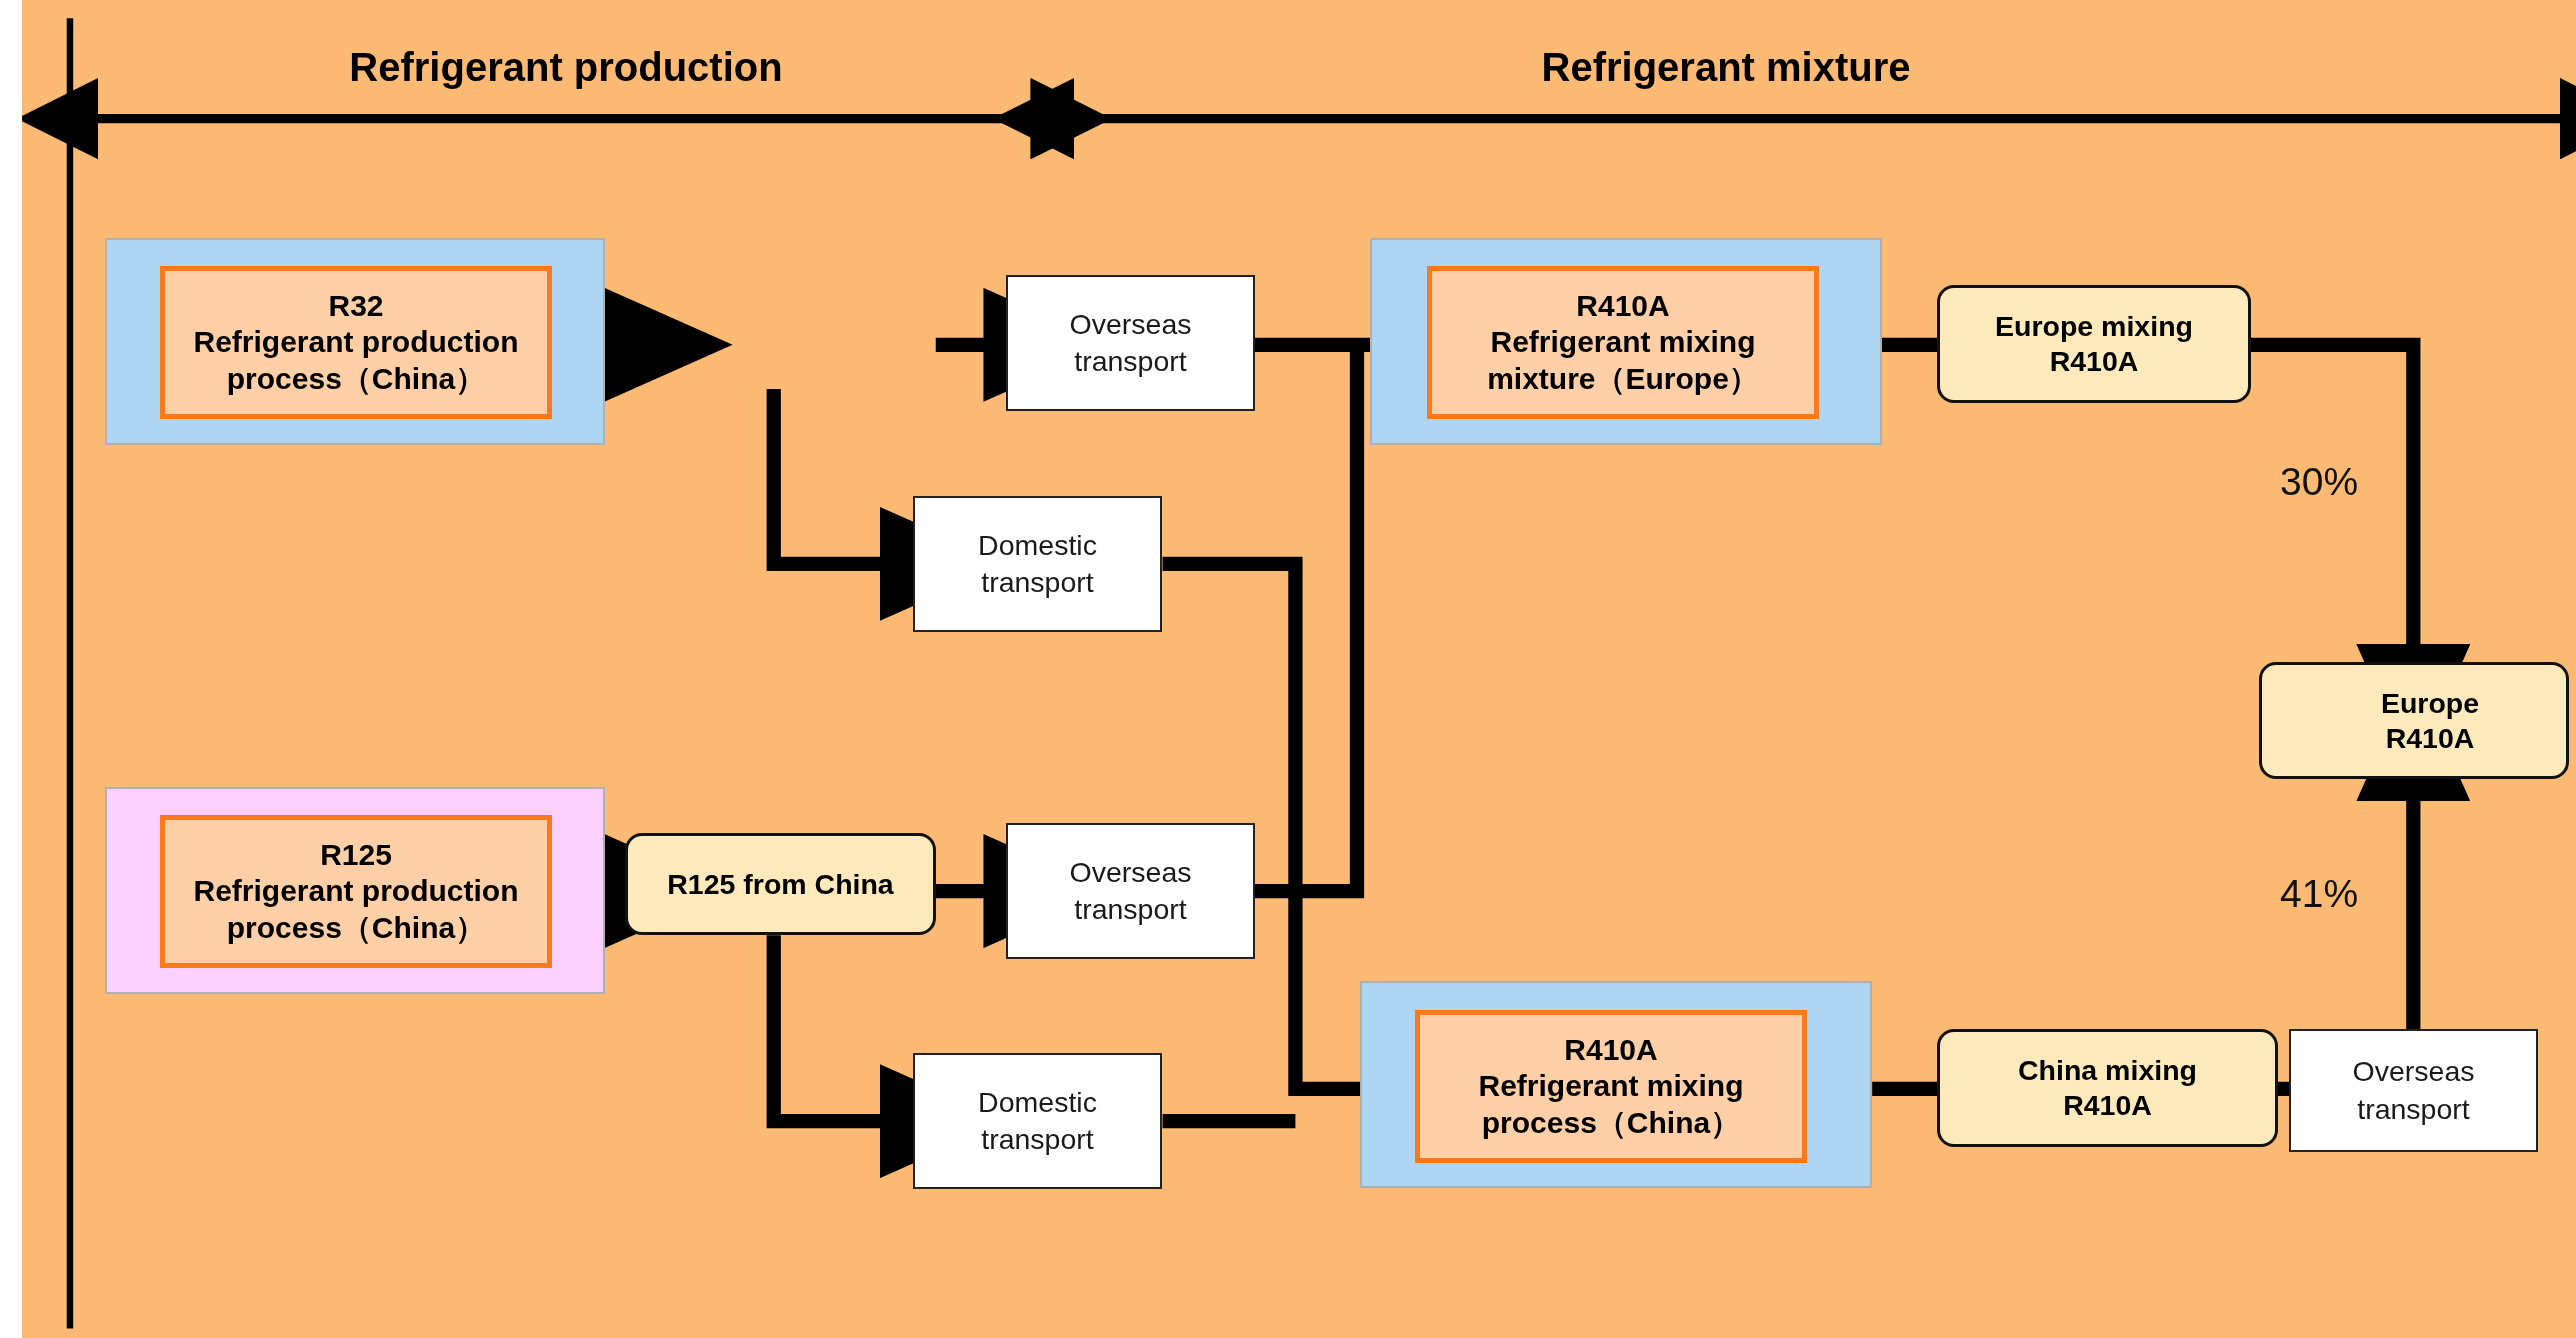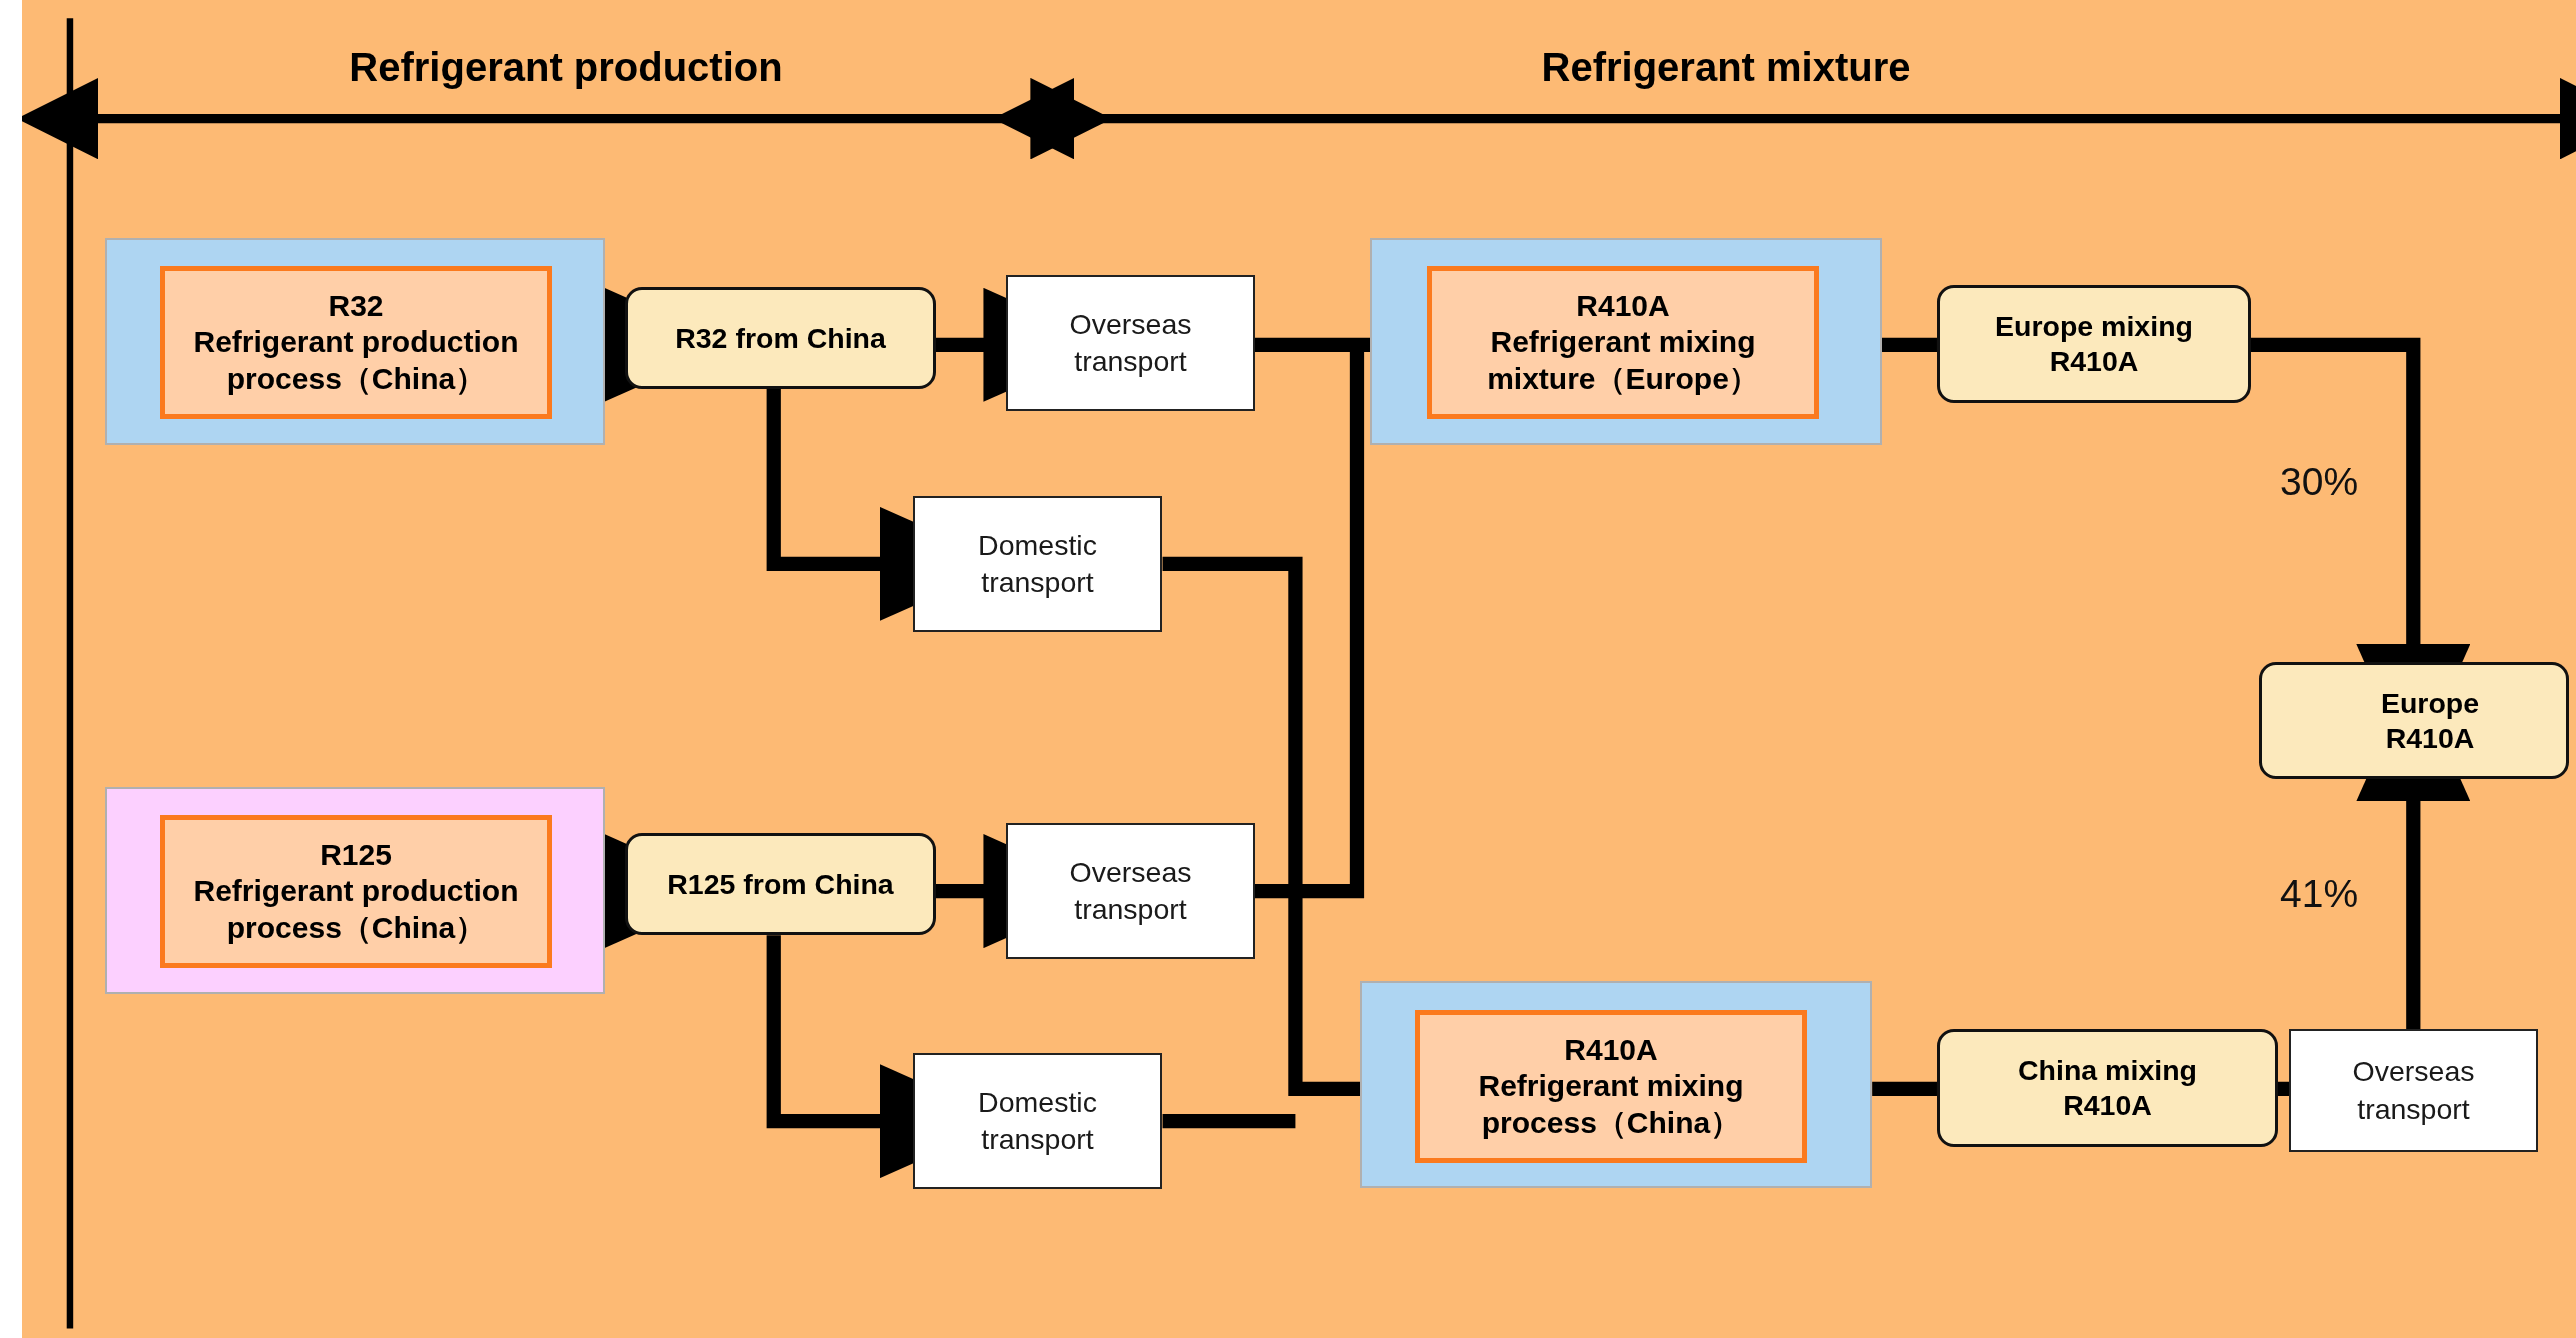--- a/index.html
+++ b/index.html
@@ -122,25 +122,20 @@
 
   <div class="panel pink" style="left:83px; top:787px; width:500px; height:207px;"></div>
   <div class="proc" style="left:138px; top:815px; width:392px; height:153px;">
     <div>
       <span class="ln">R125</span>
       <span class="ln">Refrigerant production</span>
       <span class="ln">process（China）</span>
     </div>
   </div>
 
-  <div class="prod" style="left:603px; top:287px; width:311px; height:102px;">
-    <div>
-      <span class="ln">R32 from China</span>
-    </div>
-  </div>
 
   <div class="prod" style="left:603px; top:833px; width:311px; height:102px;">
     <div>
       <span class="ln">R125 from China</span>
     </div>
   </div>
 
   <div class="trans" style="left:984px; top:275px; width:249px; height:136px;">
     <div>
       <span class="ln">Overseas</span>

